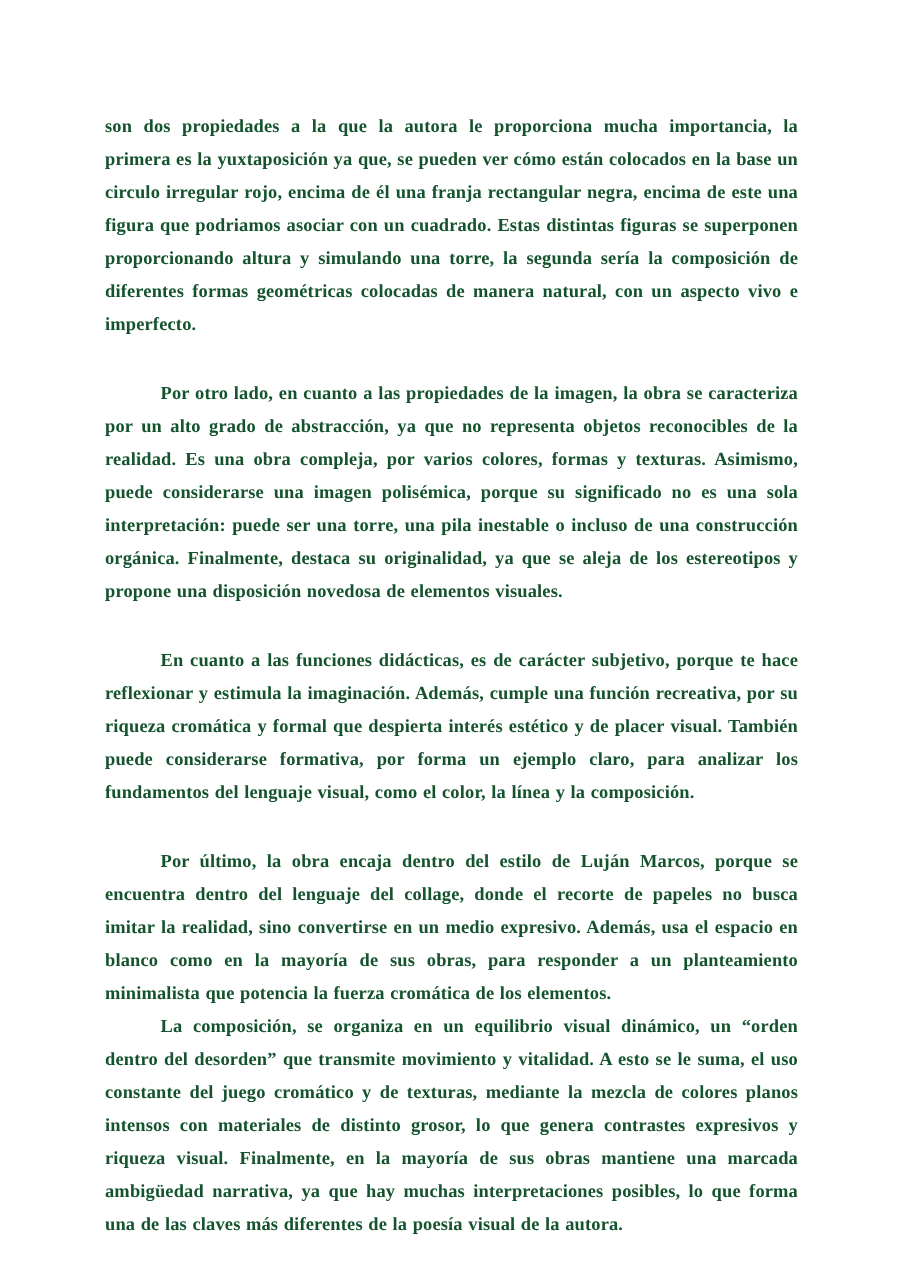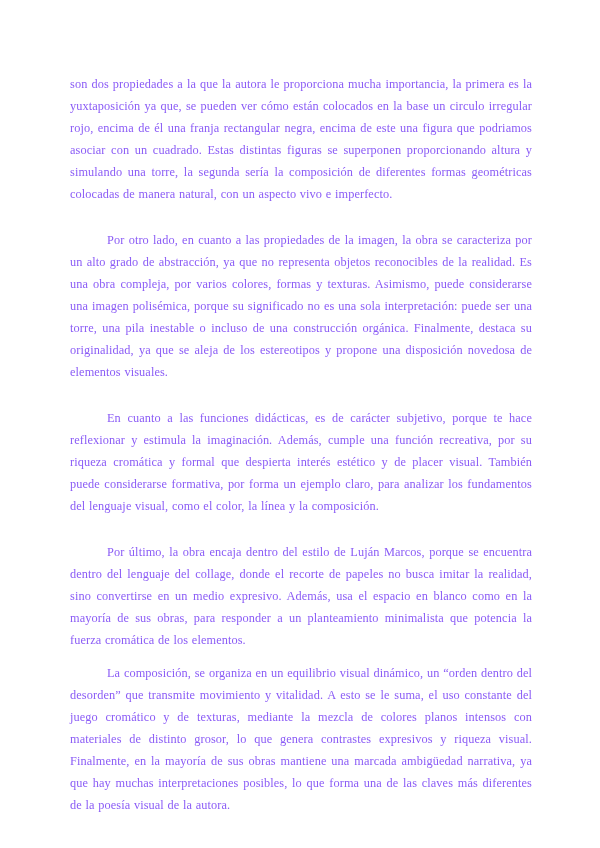--- a/index.html
+++ b/index.html
@@ -10,36 +10,37 @@
   .page {
     position: relative;
     width: 600px;
     height: 848px;
     margin: 0 auto;
     background: #ffffff;
     box-sizing: border-box;
     padding: 73px 68px 0 70px;
     overflow: hidden;
     font-family: "Liberation Serif", "DejaVu Serif", serif;
-    color: #8b5cf6;
+    color: #14532d;
+    font-weight: bold;
   }
   .para {
     margin: 0 0 24px 0;
     font-size: 12.3px;
     line-height: 22px;
     text-align: justify;
     text-justify: inter-word;
     letter-spacing: 0.1px;
     word-spacing: 0.5px;
   }
   .para.indent {
     text-indent: 37px;
   }
   .para.tight {
-    margin-bottom: 11px;
+    margin-bottom: 0;
   }
 </style>
 </head>
 <body>
 
 <div class="page">
   <p class="para">son dos propiedades a la que la autora le proporciona mucha importancia, la primera es la yuxtaposición ya que, se pueden ver cómo están colocados en la base un circulo irregular rojo, encima de él una franja rectangular negra, encima de este una figura que podriamos asociar con un cuadrado. Estas distintas figuras se superponen proporcionando altura y simulando una torre, la segunda sería la composición de diferentes formas geométricas colocadas de manera natural, con un aspecto vivo e imperfecto.</p>
 
   <p class="para indent">Por otro lado, en cuanto a las propiedades de la imagen, la obra se caracteriza por un alto grado de abstracción,  ya que no representa objetos reconocibles de la realidad. Es una obra compleja, por varios colores, formas y texturas. Asimismo, puede considerarse una imagen polisémica, porque su significado no es una sola interpretación: puede ser una torre, una pila inestable o incluso de una construcción orgánica. Finalmente, destaca su originalidad, ya que se aleja de los estereotipos y propone una disposición novedosa de elementos visuales.</p>
 

